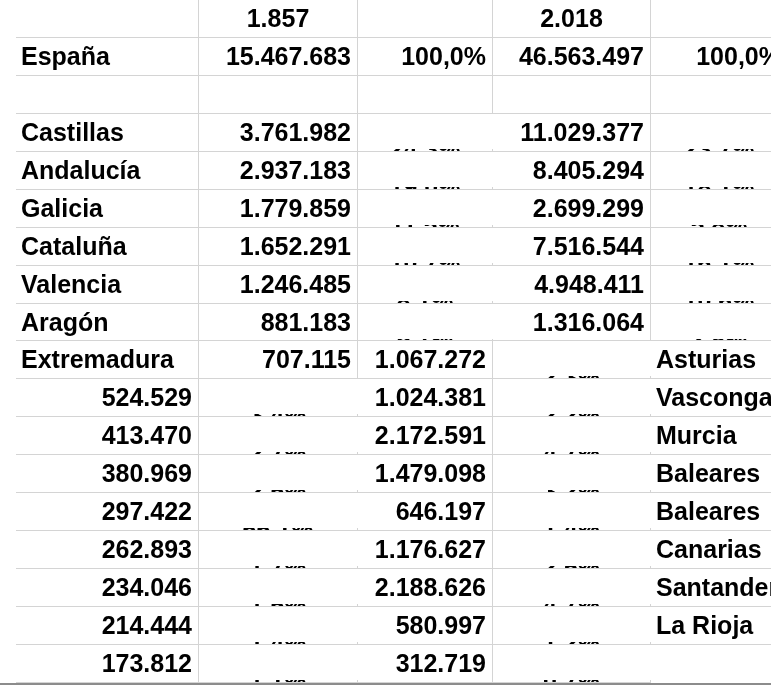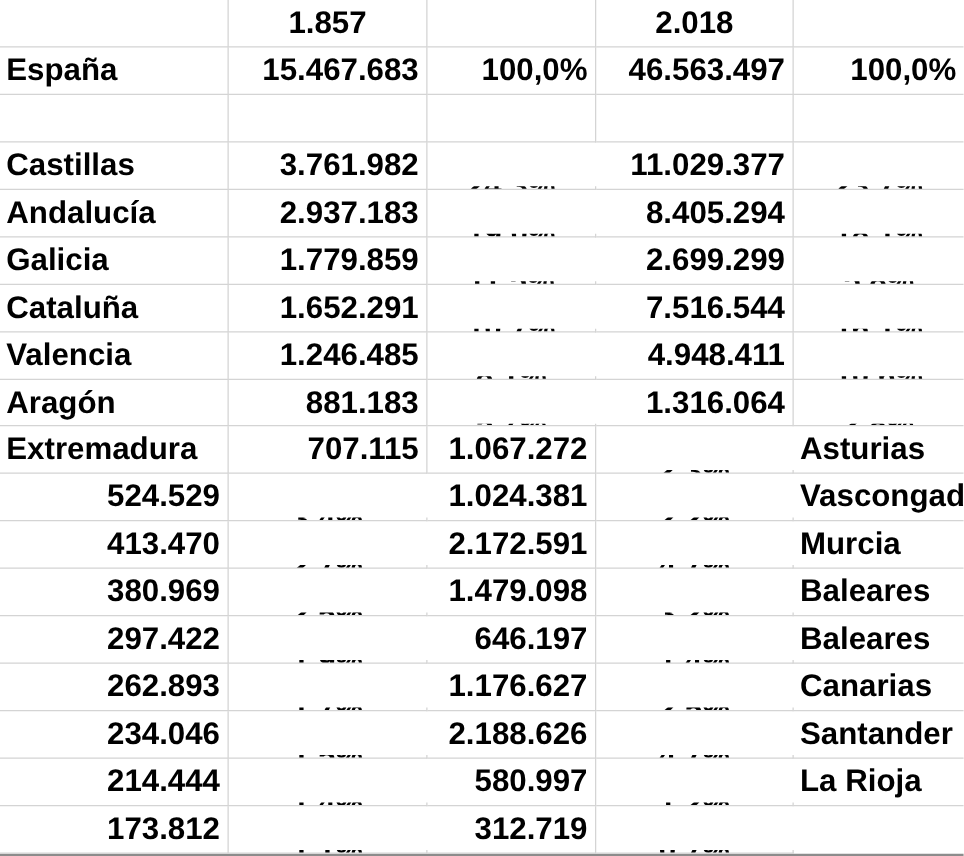--- a/index.html
+++ b/index.html
@@ -14,20 +14,21 @@
     height:685px;
     box-sizing:border-box;
     background:var(--background);
     display:grid;
     grid-template-columns:183px 159px 135px 158px 136px;
     grid-template-rows:repeat(18,1fr);
     border-bottom:2px solid var(--bottom-edge);
     font-family:"Liberation Sans","DejaVu Sans",sans-serif;
     font-size:25px;
     color:var(--text);
+    padding-left:16px;
   }
   .cell{
     display:flex;
     align-items:center;
     box-sizing:border-box;
     border-right:1px solid var(--gridline);
     border-bottom:1px solid var(--gridline);
     overflow:hidden;
     white-space:nowrap;
   }
@@ -114,21 +115,21 @@
   <div class="cell pct">4,7%</div>
 
   <div class="cell name">Murcia</div>
   <div class="cell num">380.969</div>
   <div class="cell pct">2,5%</div>
   <div class="cell num">1.479.098</div>
   <div class="cell pct">3,2%</div>
 
   <div class="cell name">Baleares</div>
   <div class="cell num">297.422</div>
-  <div class="cell pct">1,9%</div>
+  <div class="cell pct">66,1%</div>
   <div class="cell num">646.197</div>
   <div class="cell pct">1,4%</div>
 
   <div class="cell name">Baleares</div>
   <div class="cell num">262.893</div>
   <div class="cell pct">1,7%</div>
   <div class="cell num">1.176.627</div>
   <div class="cell pct">2,5%</div>
 
   <div class="cell name">Canarias</div>

